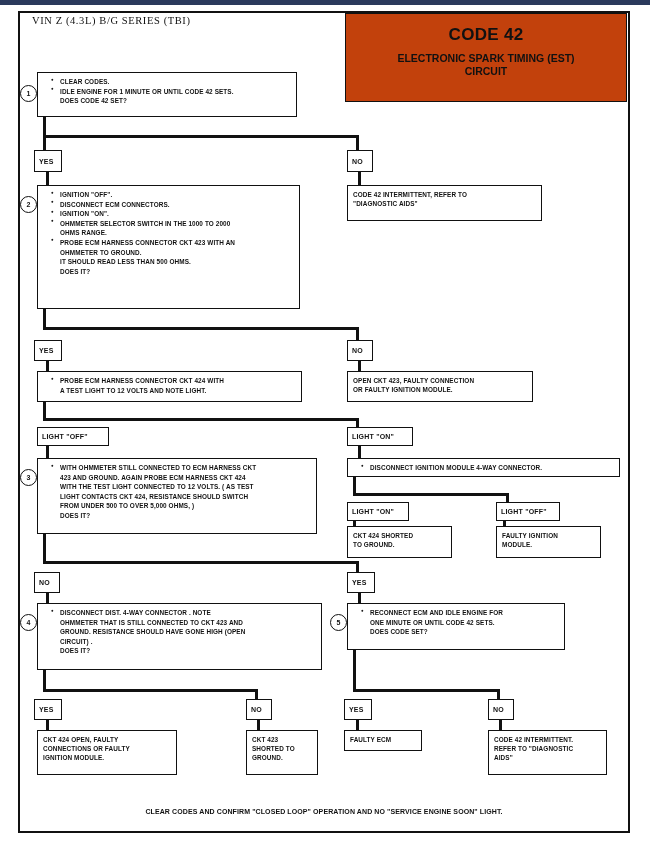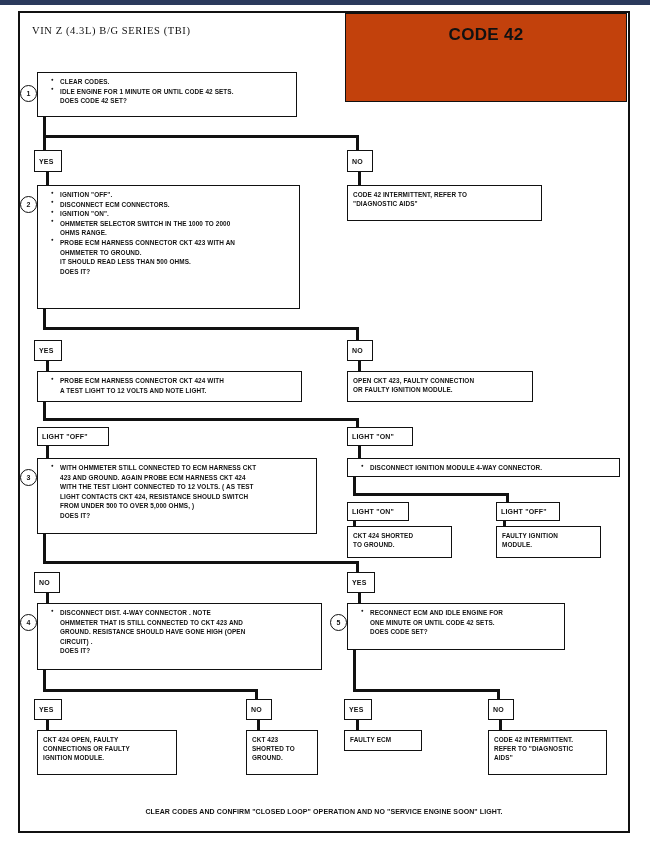--- a/index.html
+++ b/index.html
@@ -43,24 +43,26 @@
   .footer{position:absolute;text-align:center;font-size:7px;font-weight:bold;
           color:#111;letter-spacing:.1px;}
 </style>
 </head>
 <body>
 
 <div id="topstrip"></div>
 
 <div id="page">
 
-  <div class="vin" style="left:12px;top:12px;text-align:right;">VIN Z (4.3L) B/G SERIES (TBI)</div>
+  <div class="vin" style="left:12px;top:2px;text-align:right;">VIN Z (4.3L) B/G SERIES (TBI)</div>
 
   <div class="title-box" style="left:325px;top:0px;width:282px;height:89px;">
     <div class="title-main">CODE 42</div>
+    <div class="title-sub">ELECTRONIC SPARK TIMING (EST)</div>
+    <div class="title-sub" style="margin-top:0;">CIRCUIT</div>
   </div>
 
   <div class="circ" style="left:0px;top:72px;">1</div>
   <div class="node pad-b" style="left:17px;top:59px;width:260px;height:45px;">
     <ul class="bl">
       <li>CLEAR CODES.</li>
       <li>IDLE ENGINE FOR 1 MINUTE OR UNTIL CODE 42 SETS.</li>
       <li class="nob">DOES CODE 42 SET?</li>
     </ul>
   </div>

